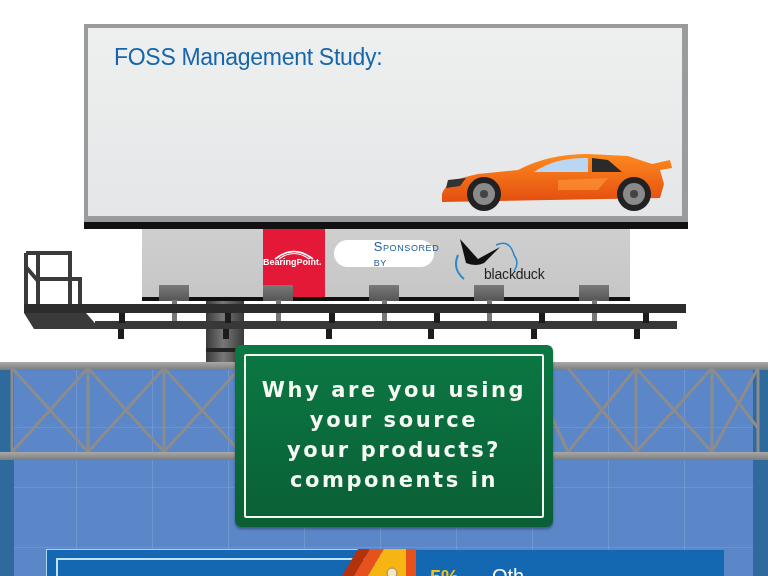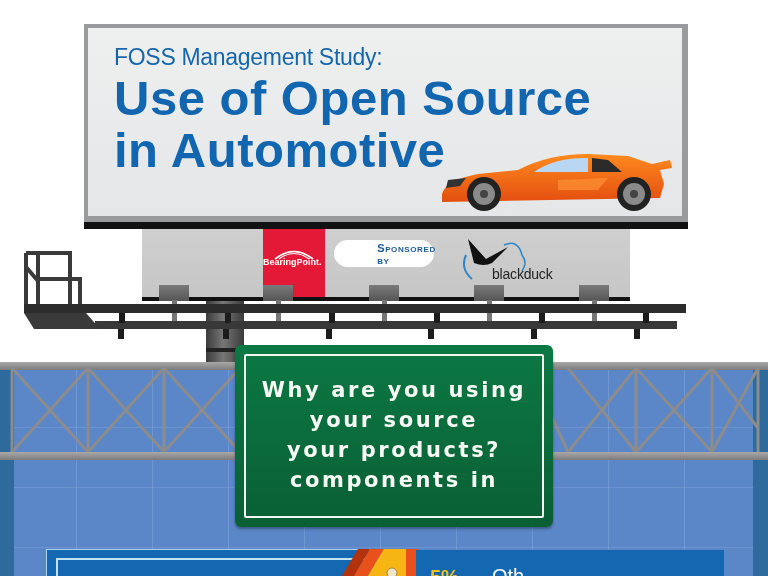--- a/index.html
+++ b/index.html
@@ -16,22 +16,22 @@
   
   .car { position:absolute; left:438px; top:150px; width:236px; height:64px; }
 
   
   .lower-panel { position:absolute; left:142px; top:229px; width:488px; height:68px; background:linear-gradient(180deg,#cfcfcf,#c6c6c6); }
   .lower-panel-shadow { position:absolute; left:142px; top:297px; width:488px; height:4px; background:#111; }
   .bp-logo { position:absolute; left:121px; top:0px; width:62px; height:70px; background:#e31937; }
   .bp-arc { position:absolute; left:10px; top:17px; width:42px; height:14px; }
   .bp-text { position:absolute; left:0; width:48px; top:28px; text-align:center; color:#fff; font-size:9px; font-weight:bold; }
   .sponsored-pill { position:absolute; left:192px; top:11px; width:100px; height:27px; border-radius:14px; background:#fff; display:flex; align-items:center; justify-content:center; }
-  .sponsored-text { color:#1a5b9e; font-size:11px; font-weight:bold; letter-spacing:0.6px; font-variant:small-caps;margin-left:45px; }
-  .bd-logo { position:absolute; left:314px; top:4px; width:110px; height:56px; }
+  .sponsored-text { color:#1a5b9e; font-size:13px; font-weight:normal; letter-spacing:0.6px; font-variant:small-caps;margin-left:45px; }
+  .bd-logo { position:absolute; left:306px; top:4px; width:110px; height:56px; }
   .bd-text { position:absolute; left:36px; top:33px; font-size:14px; color:#222; letter-spacing:-0.2px; }
 
   
   .rail-top { position:absolute; left:24px; top:304px; width:662px; height:9px; background:#2c2c2c; }
   .rail-bot { position:absolute; left:95px; top:321px; width:582px; height:8px; background:#383838; }
   .cage { position:absolute; left:24px; top:249px; width:58px; height:56px; }
   .catwalk-wedge { position:absolute; left:24px; top:313px; width:76px; height:16px; }
   .lamp { position:absolute; width:30px; height:16px; top:285px; background:linear-gradient(180deg,#7a7a7a,#555); }
   .lamp-stem { position:absolute; width:5px; height:22px; top:300px; background:#777; }
   .rail-tick { position:absolute; width:6px; height:10px; background:#1c1c1c; }
@@ -66,24 +66,20 @@
   .data-panel-right { position:absolute; left:416px; top:550px; width:308px; height:30px; background:#1467b1; }
   .pct-value { position:absolute; left:14px; top:16px; font-size:20px; font-weight:bold; color:#f4c01a; }
   .pct-label { position:absolute; left:76px; top:15px; font-size:20px; color:#ffffff; }
 </style>
 </head>
 <body>
 
 <div class="billboard-frame">
   <div class="billboard-face">
     <div class="bb-subtitle">FOSS Management Study:</div>
-    <div class="bb-title">
-      <div>Use of Open Source</div>
-      <div>in Automotive</div>
-    </div>
   </div>
 </div>
 
 <svg class="car" viewBox="0 0 236 64">
   <defs>
     <linearGradient id="carBody" x1="0" y1="0" x2="0" y2="1">
       <stop offset="0" stop-color="#ff8a1e"></stop>
       <stop offset="1" stop-color="#e34e10"></stop>
     </linearGradient>
   </defs>

